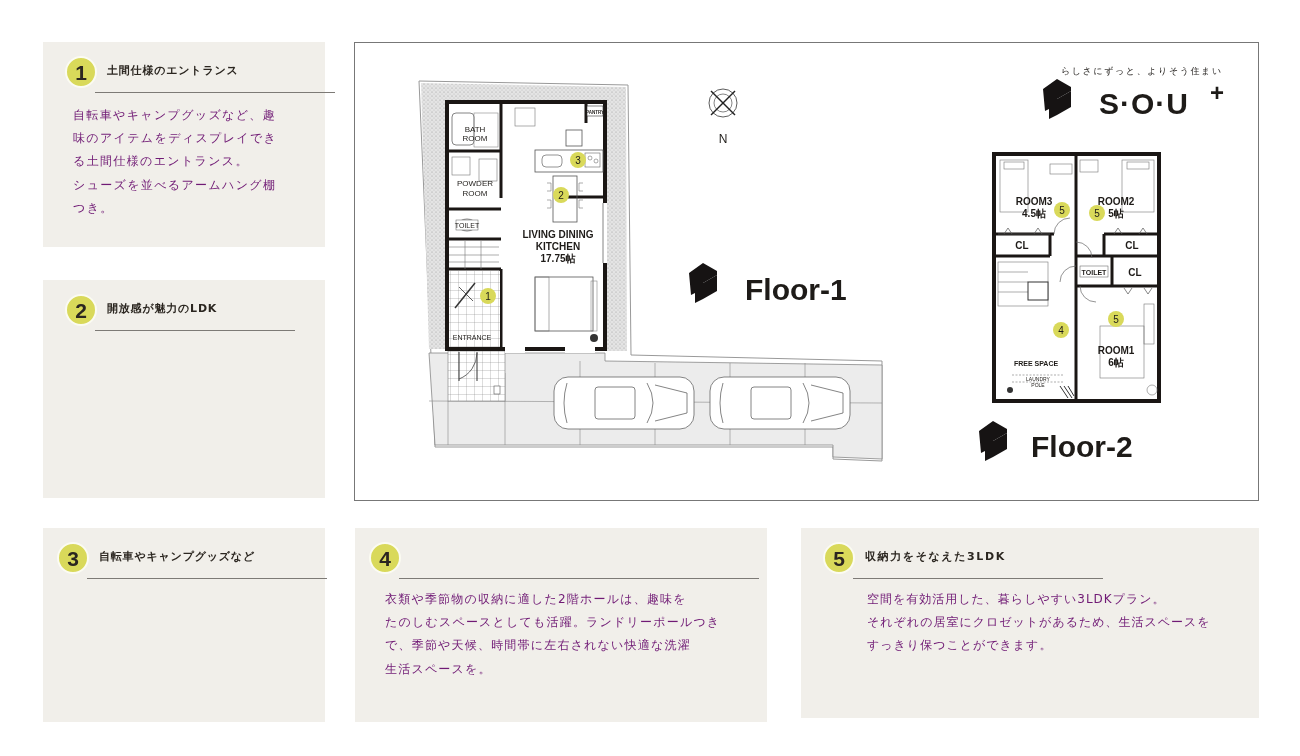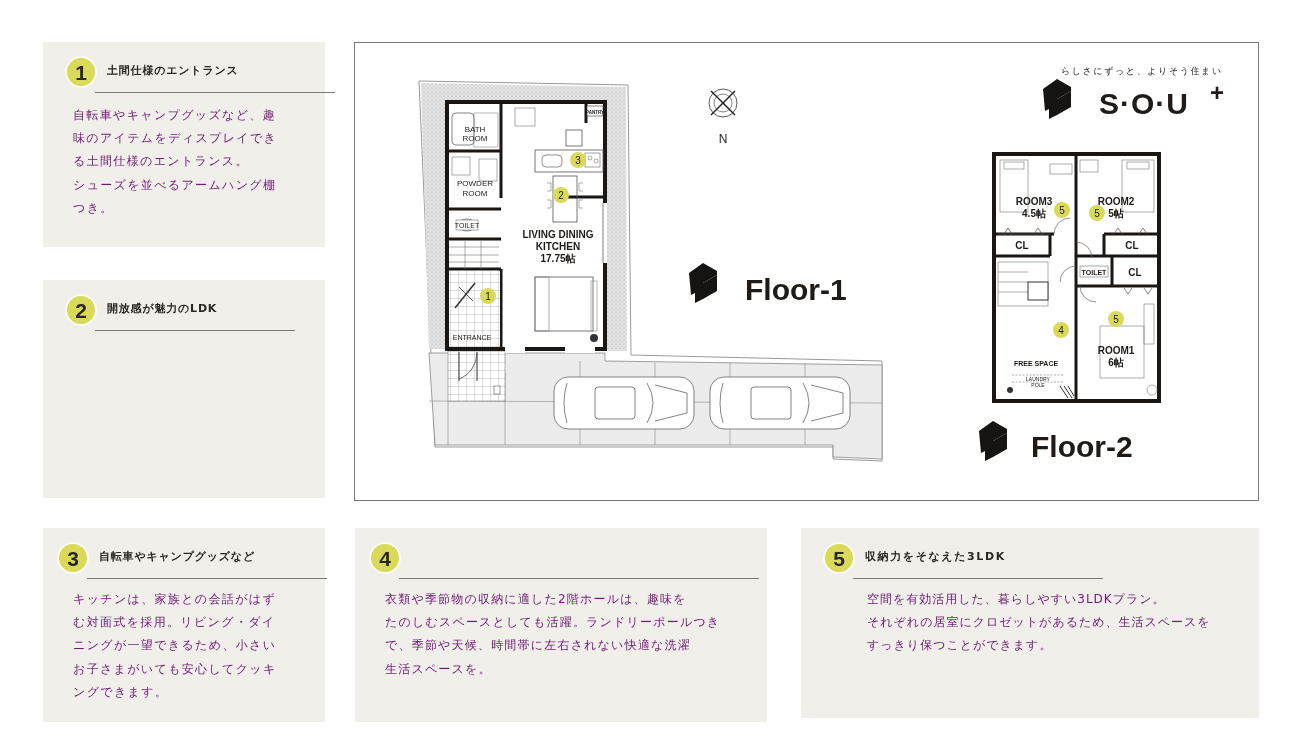--- a/index.html
+++ b/index.html
@@ -52,25 +52,20 @@
     <div class="card-rule" style="width:200px;"></div>
   </div>
 </div>
 
 <div class="card" style="left:43px;top:528px;width:282px;height:194px;">
   <div class="card-head" style="left:14px;">
     <div class="badge">3</div>
     <div class="card-title">自転車やキャンプグッズなど</div>
     <div class="card-rule" style="width:240px;"></div>
   </div>
-  <div class="card-body" style="top:60px;">キッチンは、家族との会話がはず
-む対面式を採用。リビング・ダイ
-ニングが一望できるため、小さい
-お子さまがいても安心してクッキ
-ングできます。</div>
 </div>
 
 <div class="card" style="left:355px;top:528px;width:412px;height:194px;">
   <div class="card-head" style="left:14px;">
     <div class="badge">4</div>
     <div class="card-rule" style="width:360px;"></div>
   </div>
   <div class="card-body" style="top:60px;left:30px;letter-spacing:1.2px;">衣類や季節物の収納に適した2階ホールは、趣味を
 たのしむスペースとしても活躍。ランドリーポールつき
 で、季節や天候、時間帯に左右されない快適な洗濯

